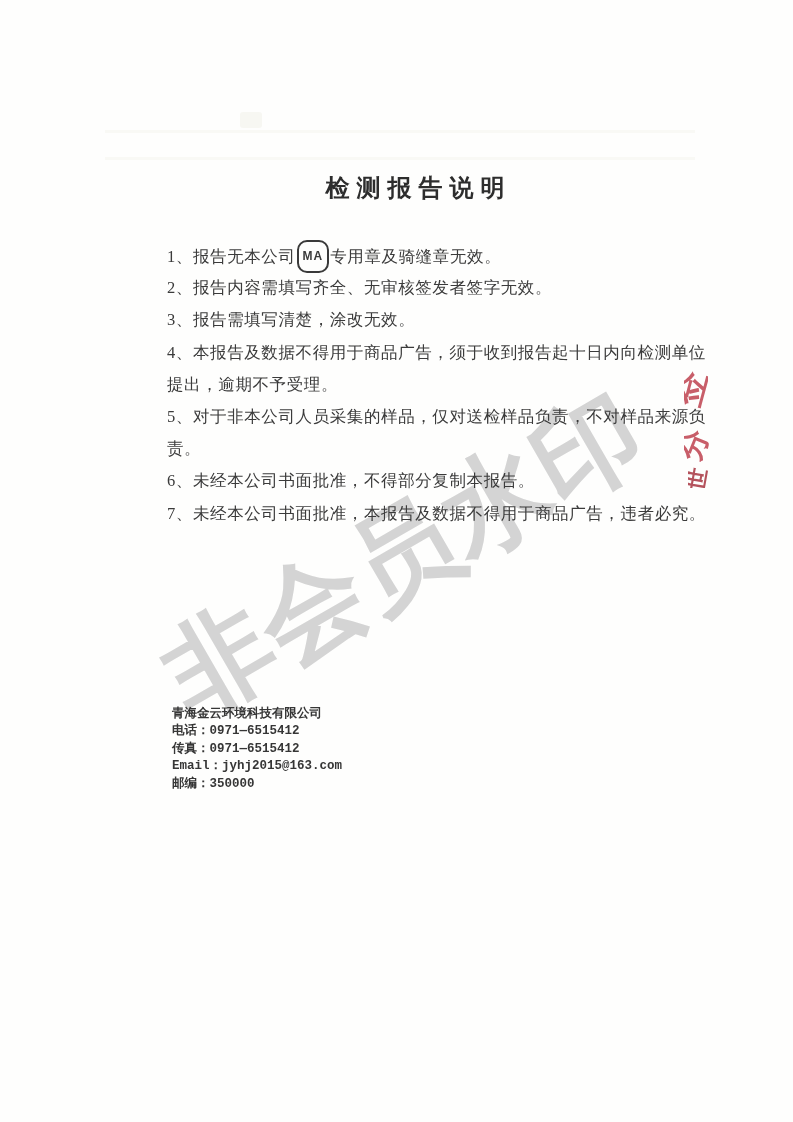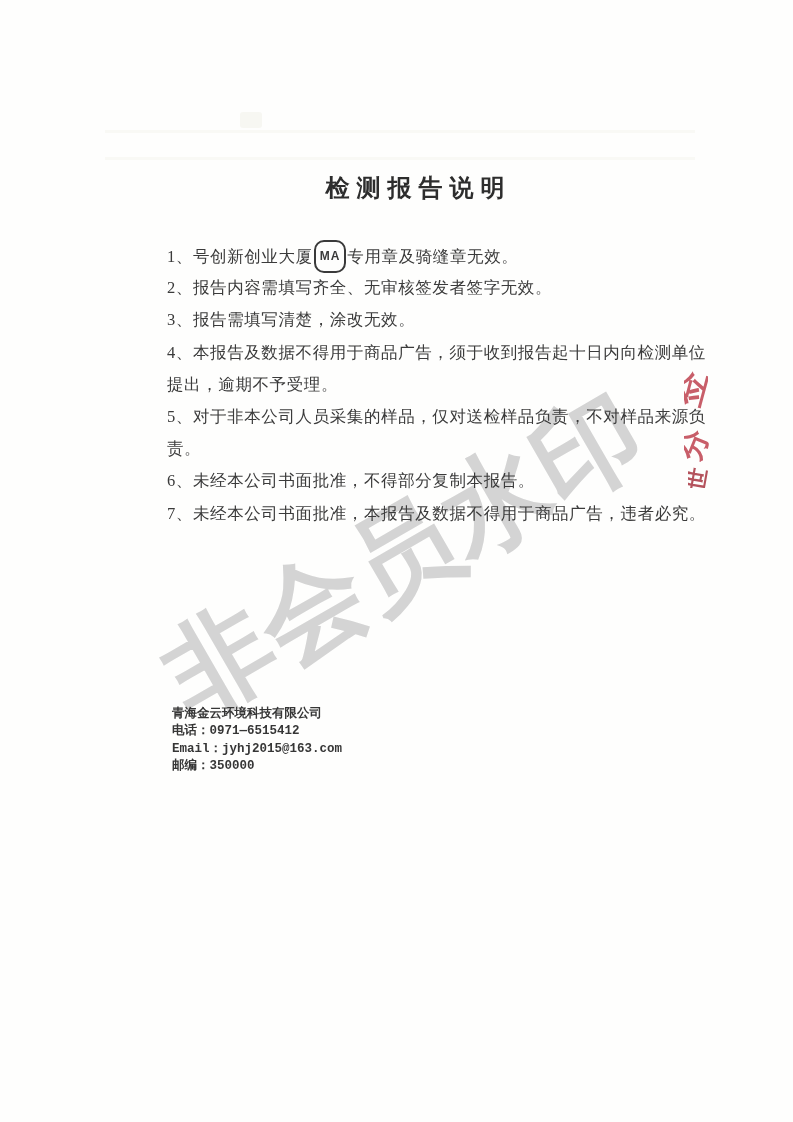--- a/index.html
+++ b/index.html
@@ -123,40 +123,41 @@
   <div class="scan-band" style="top:130px"></div>
   <div class="scan-band" style="top:157px"></div>
 
   <div class="watermark">非会员水印</div>
 
   <div class="doc-layer">
 
     <div class="title">检测报告说明</div>
 
     <div class="content">
-      <div class="line"><span>1、</span><span>号创新创业大厦</span><span class="cma"><span>MA</span></span><span>专用章及骑缝章无效。</span></div>
+      <div class="line"><span>1、</span><span>报告无本公司</span><span class="cma"><span>MA</span></span><span>专用章及骑缝章无效。</span></div>
 
       <div class="line"><span>2、</span><span>报告内容需填写齐全、无审核签发者签字无效。</span></div>
 
       <div class="line"><span>3、</span><span>报告需填写清楚，涂改无效。</span></div>
 
       <div class="line"><span>4、</span><span>本报告及数据不得用于商品广告，须于收到报告起十日内向检测单位</span></div>
       <div class="line"><span>提出，逾期不予受理。</span></div>
 
       <div class="line"><span>5、</span><span>对于非本公司人员采集的样品，仅对送检样品负责，不对样品来源负</span></div>
       <div class="line"><span>责。</span></div>
 
       <div class="line"><span>6、</span><span>未经本公司书面批准，不得部分复制本报告。</span></div>
 
       <div class="line"><span>7、</span><span>未经本公司书面批准，本报告及数据不得用于商品广告，违者必究。</span></div>
     </div>
 
     <div class="footer">
       <div class="row">青海金云环境科技有限公司</div>
       <div class="row"><span class="label">电话：</span><span class="value">0971—6515412</span></div>
+      <div class="row"><span class="label">传真：</span><span class="value">0971—6515412</span></div>
       <div class="row"><span class="label">Email：</span><span class="value">jyhj2015@163.com</span></div>
       <div class="row"><span class="label">邮编：</span><span class="value">350000</span></div>
     </div>
 
   </div>
 
   <div class="seal-frag frag-a">
       <span>佥</span>
     </div>
   <div class="seal-frag frag-b">

